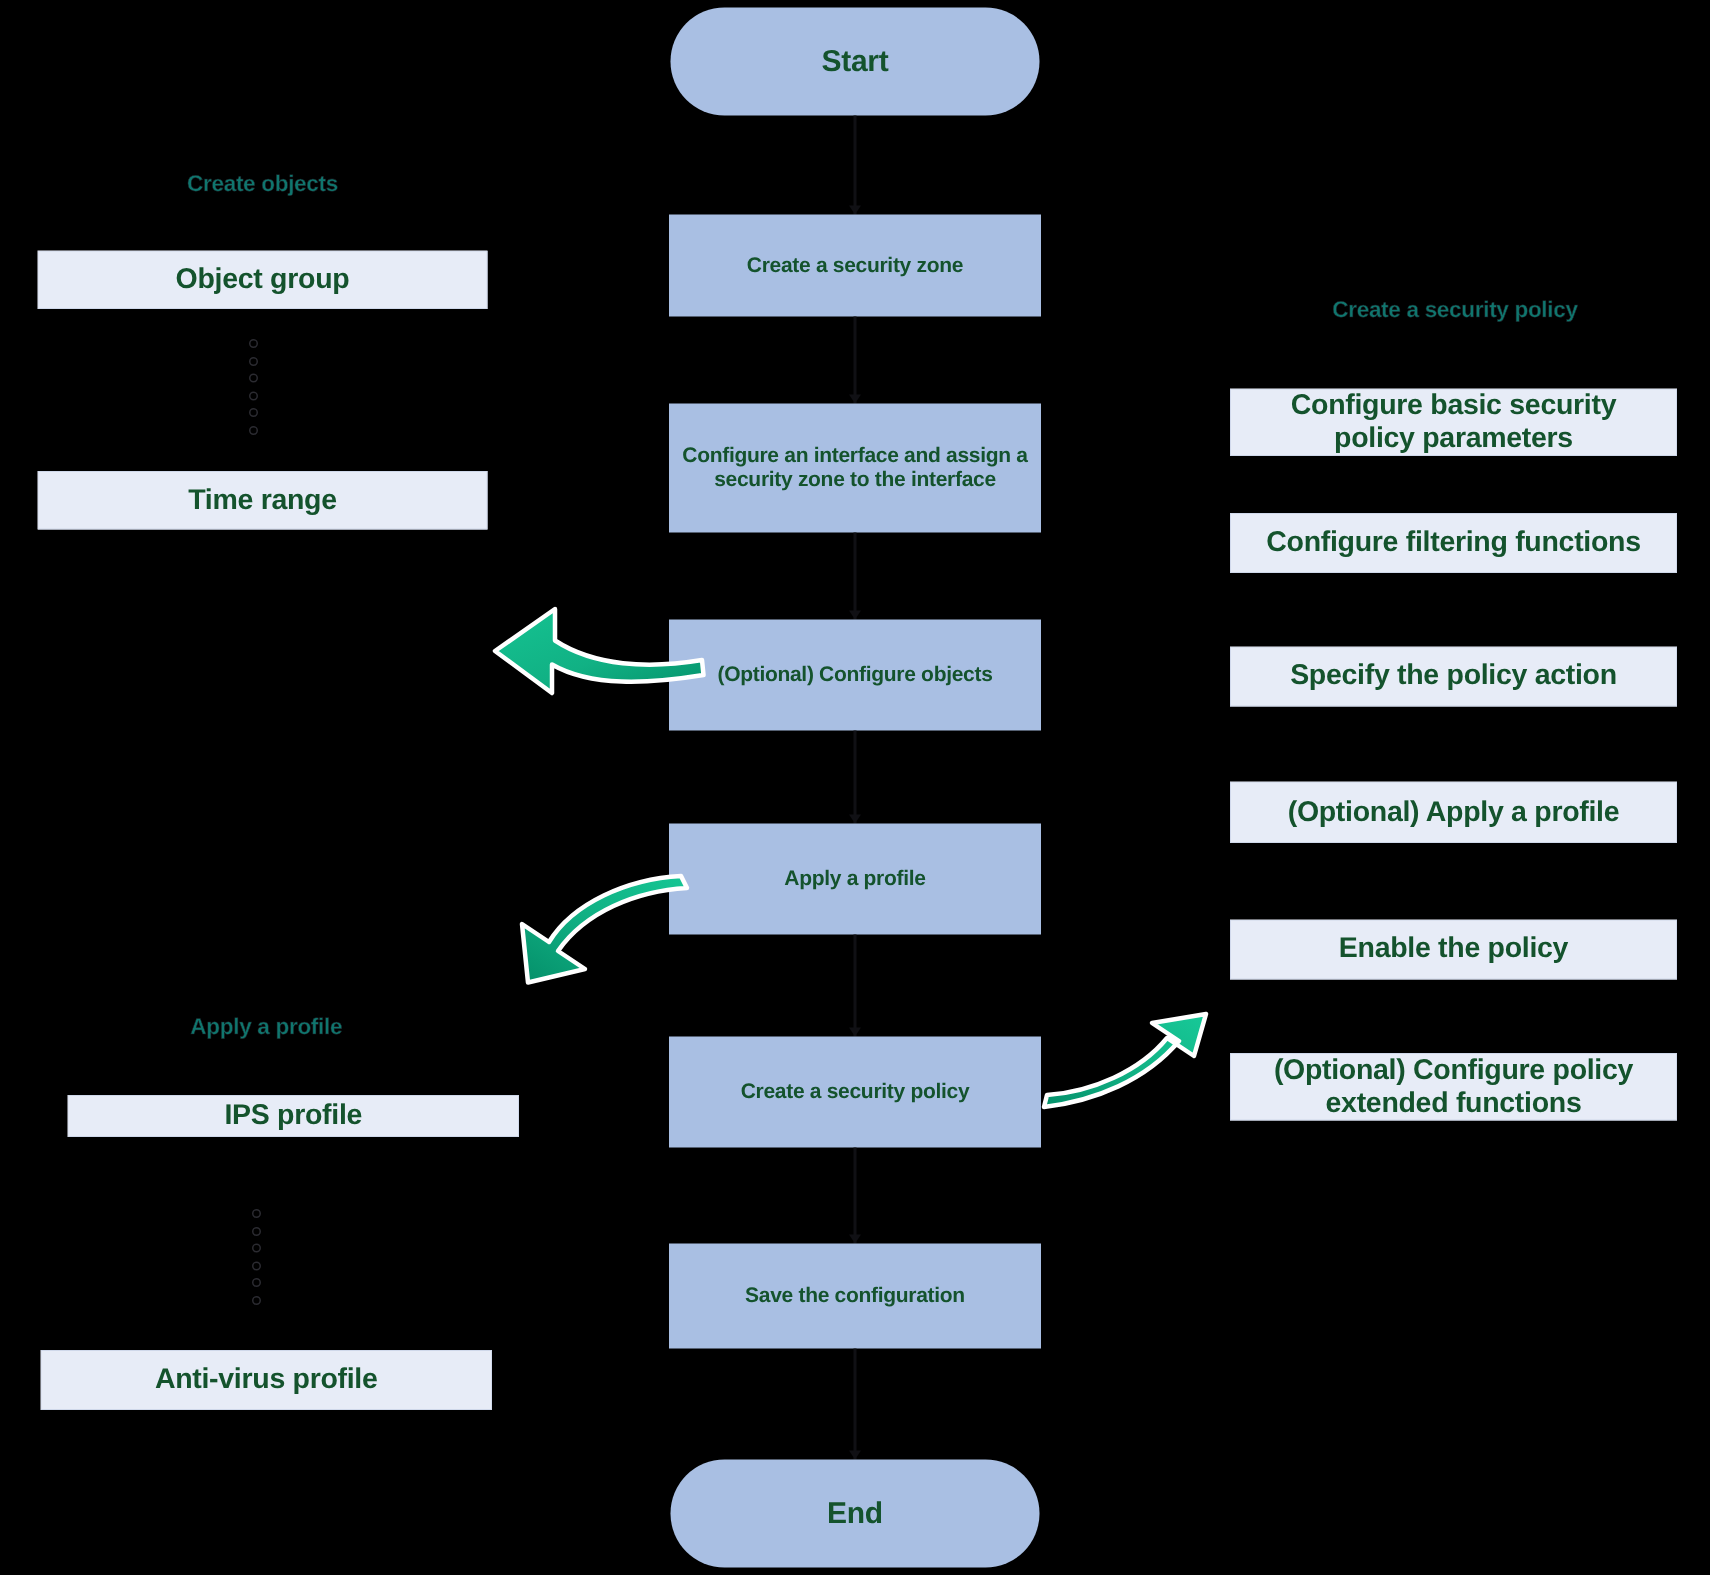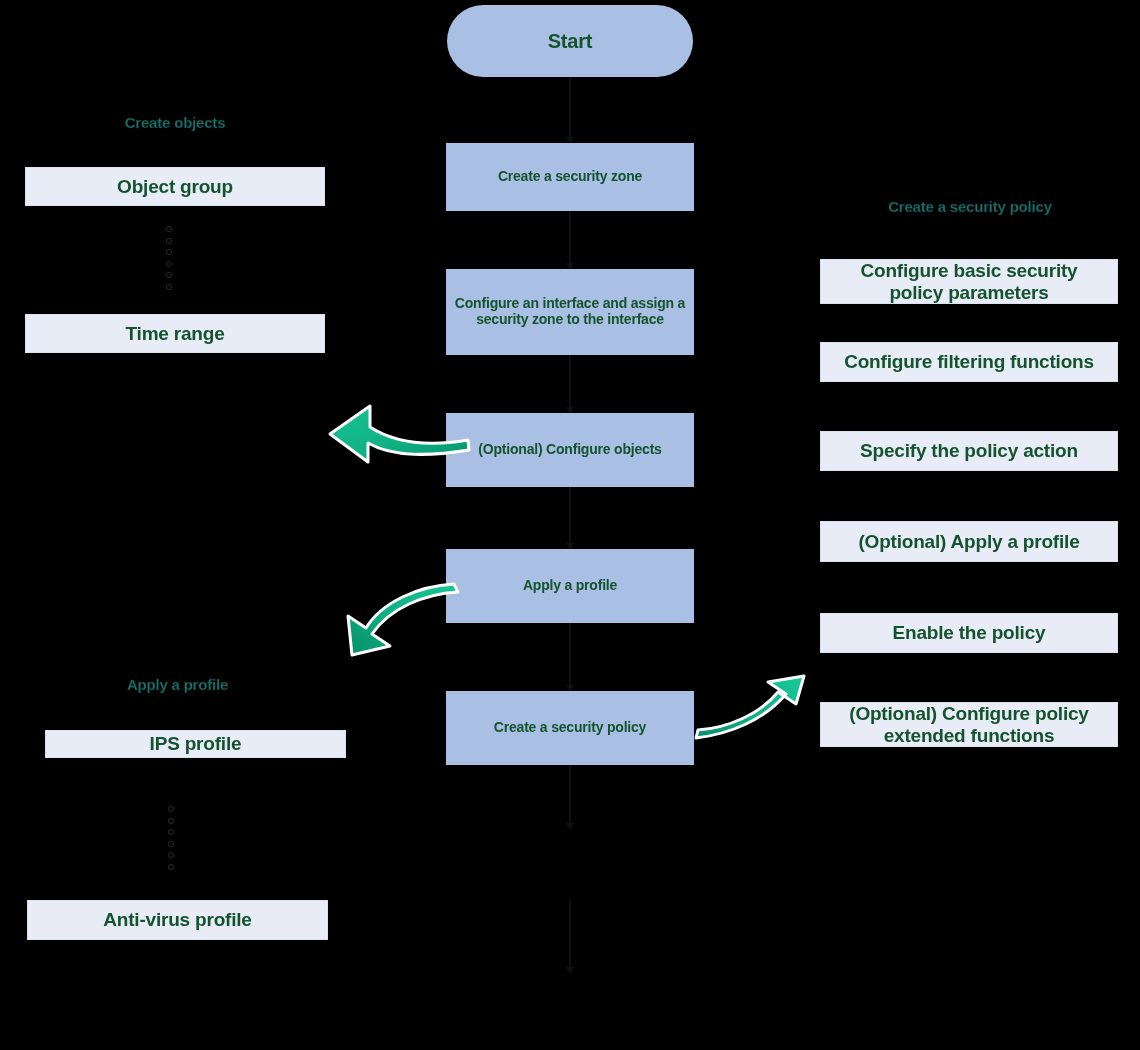--- a/index.html
+++ b/index.html
@@ -139,23 +139,29 @@
   </div>
 
   <div class="stub" style="left:569px; top:623px; height:68px;"></div>
 
   <div class="node proc" style="left:446px; top:691px; width:248px; height:74px;">
     <span>Create a security policy</span>
   </div>
 
   <div class="stub" style="left:569px; top:765px; height:64px;"></div>
 
+  <div class="node proc" style="left:446px; top:829px; width:248px; height:70px;">
+    <span>Save the configuration</span>
+  </div>
 
   <div class="stub" style="left:569px; top:899px; height:74px;"></div>
 
+  <div class="node term" style="left:447px; top:973px; width:246px; height:72px;">
+    <span>End</span>
+  </div>
 
   <div class="group-title" style="left:25px; top:114px; width:300px;">Create objects</div>
 
   <div class="node pale" style="left:25px; top:167px; width:300px; height:39px;">
     <span>Object group</span>
   </div>
 
   <div class="vdots" style="left:165px; top:226px; width:8px; height:64px;">
     <i></i>
       <i></i>

